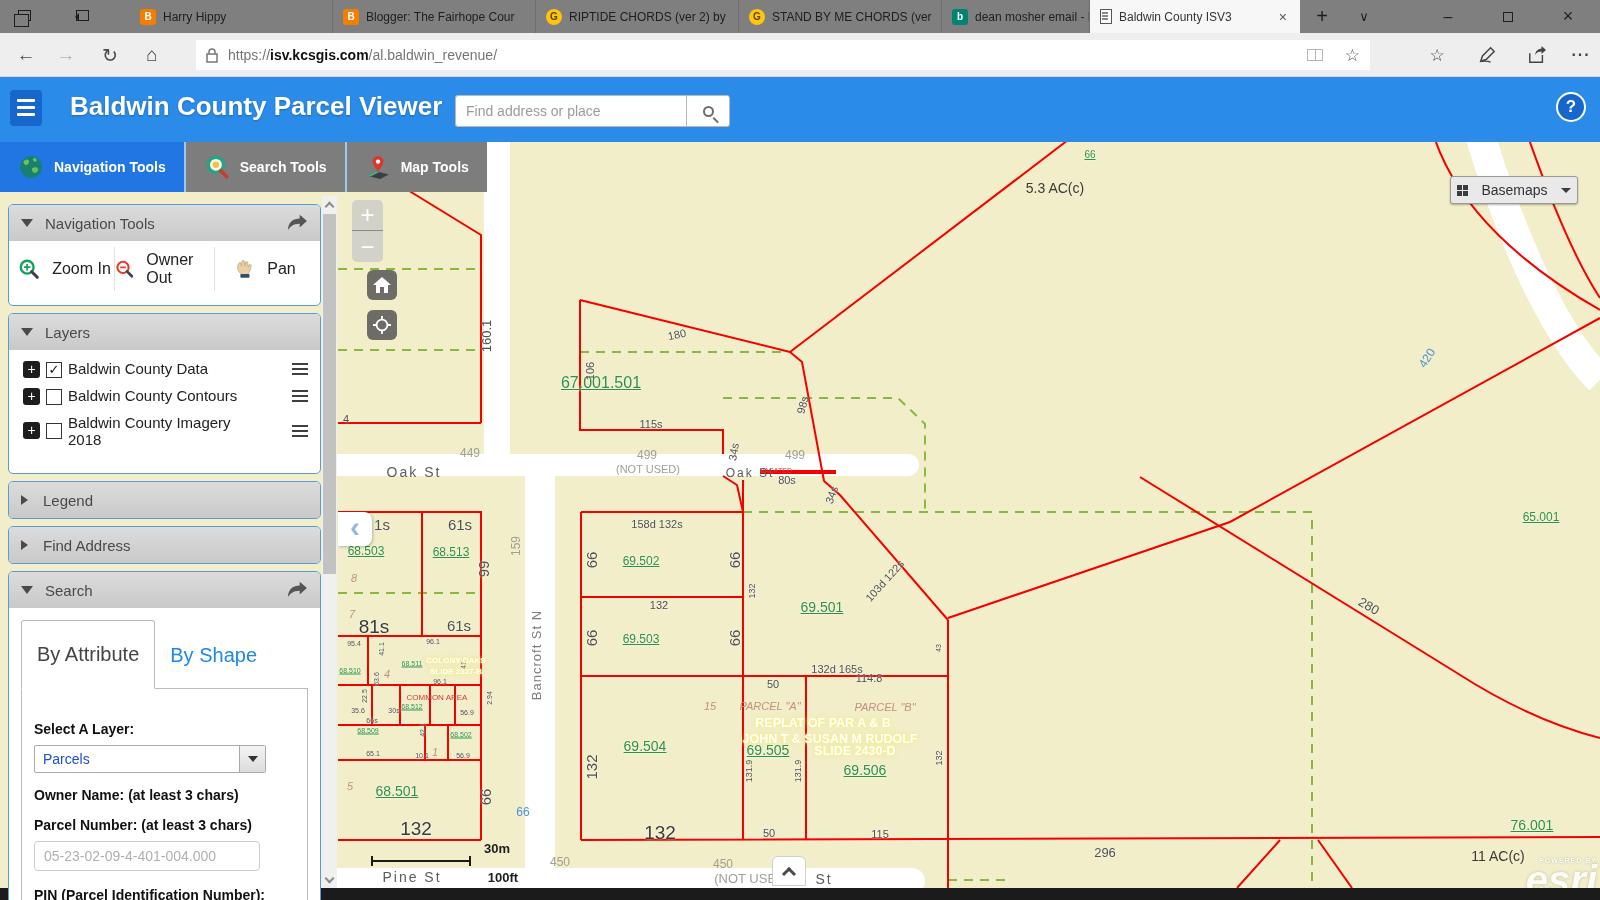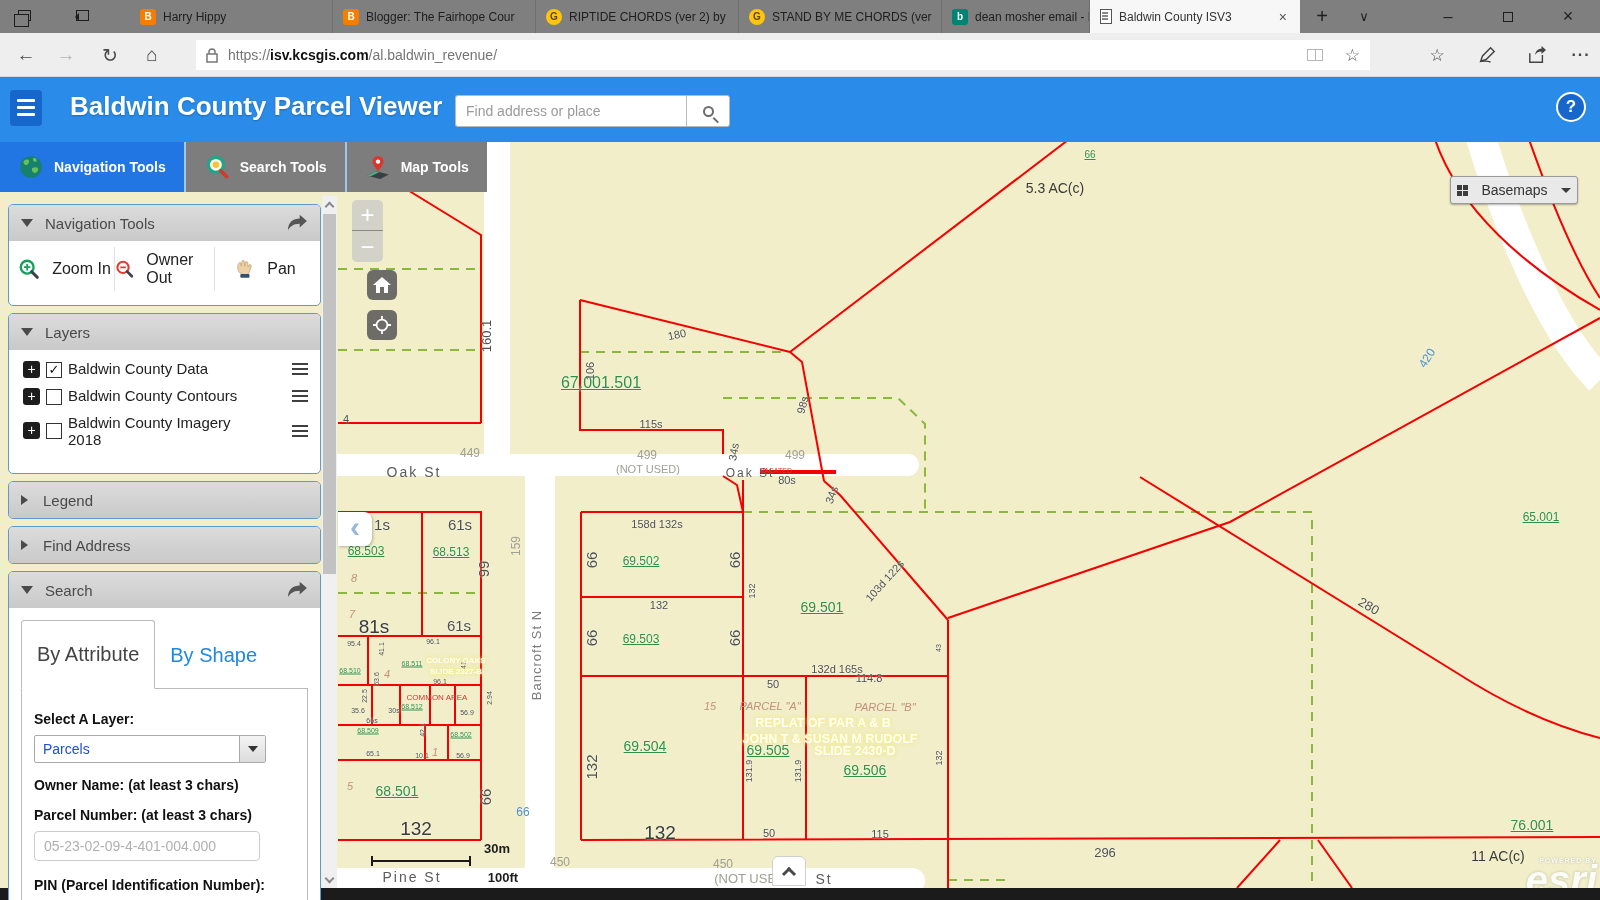--- a/index.html
+++ b/index.html
@@ -98,21 +98,21 @@
   .cbx{flex:0 0 16px;width:16px;height:16px;border:1.5px solid #333;background:#fff;font-size:13px;line-height:14px;text-align:center;color:#111;margin-top:2px;}
   .lmenu{margin-left:auto;color:#3f3f3f;font-size:15px;line-height:1;}
   .lmenu i{display:block;width:16px;height:2.5px;background:#3f3f3f;margin:2.5px 0;}
   .search-body{padding:12px 12px 20px 12px;}
   .stabs{display:flex;align-items:flex-end;}
   .stab{padding:22px 15px;font-size:20px;}
   .stab.active{border:1px solid #bbb;border-bottom:1px solid #fff;border-radius:3px 3px 0 0;color:#444;background:#fff;position:relative;z-index:2;}
   .stab.link{color:#1e88e5;}
   .sform{border:1px solid #bbb;margin-top:-1px;padding:14px 12px 30px 12px;}
   .flabel{font-size:14px;font-weight:bold;color:#111;margin:14px 0 8px 0;}
-  .flabel:first-child{margin-top:8px;}
+  .flabel:first-child{margin-top:18px;}
   .fselect{display:flex;width:232px;height:28px;border:1px solid #aaa;border-radius:2px;}
   .fselect .val{flex:1;padding:5px 8px;font-size:14px;color:#1d4ed8;}
   .fselect .dd{width:26px;background:linear-gradient(#f4f4f4,#dcdcdc);border-left:1px solid #aaa;display:flex;align-items:center;justify-content:center;}
   .dd .tri-d{border-top-color:#333;border-width:5px;border-top-width:6px;margin-top:5px;}
   .finput{width:226px;height:30px;border:1px solid #ccc;border-radius:4px;padding:0 9px;font-size:14px;color:#333;outline:none;}
   .finput::placeholder{color:#b0b0b0;}
   
   .sscroll{position:absolute;left:322px;top:196px;width:15px;height:692px;background:#f0f0f0;z-index:21;}
   .sthumb{position:absolute;left:1px;top:18px;width:13px;height:360px;background:#c2c2c2;}
   .sarrow{position:absolute;left:0;width:15px;height:16px;display:flex;align-items:center;justify-content:center;}

